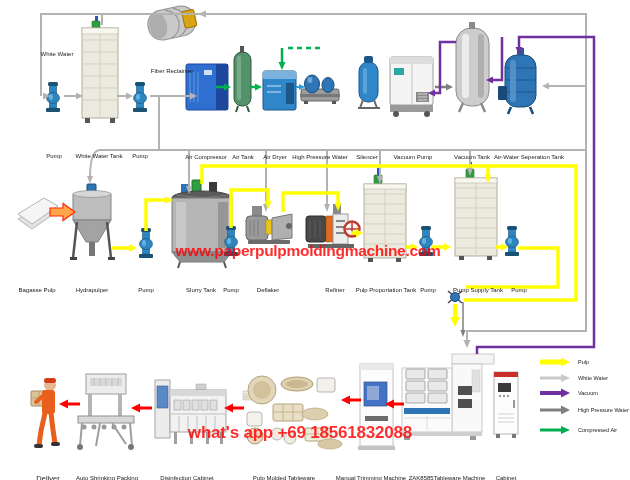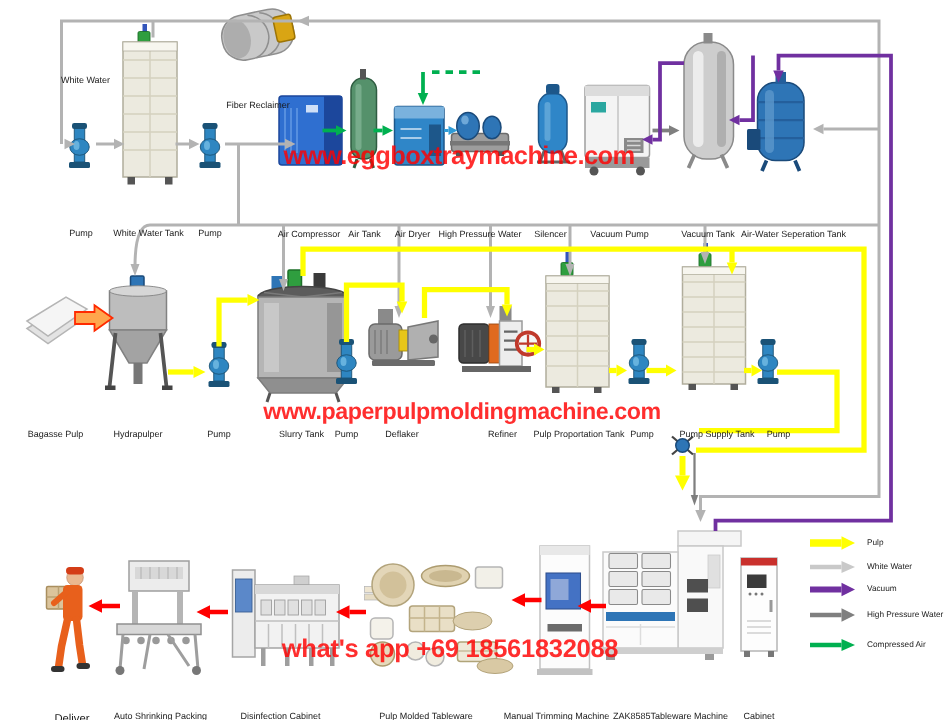--- a/index.html
+++ b/index.html
@@ -443,22 +443,21 @@
 <div class="lbl" style="left:519px; top:263px;">Pump</div>
 
 <div class="lbl lbl-lg" style="left:48px; top:450px;">Deliver</div>
 <div class="lbl" style="left:107px; top:451px;">Auto Shrinking Packing</div>
 <div class="lbl" style="left:187px; top:451px;">Disinfection Cabinet</div>
 <div class="lbl" style="left:284px; top:451px;">Pulp Molded Tableware</div>
 <div class="lbl" style="left:371px; top:451px;">Manual Trimming Machine</div>
 <div class="lbl" style="left:447px; top:451px;">ZAK8585Tableware Machine</div>
 <div class="lbl" style="left:506px; top:451px;">Cabinet</div>
 
-<div class="wm wm1" style="left:306px; top:94px;">www.eggboxtraymachine.com</div>
-<div class="wm wm2" style="left:308px; top:242px;margin-top:24px;">www.paperpulpmoldingmachine.com</div>
+<div class="wm wm2" style="left:308px; top:242px;">www.paperpulpmoldingmachine.com</div>
 <div class="wm wm3" style="left:300px; top:423px;">what's app +69 18561832088</div>
 
 <div class="legend-row" style="top:357px;">
   <svg width="32" height="10" style="color: rgb(255, 255, 0);">
     <line x1="1" y1="5" x2="22" y2="5" stroke="currentColor" stroke-width="5"></line>
         <polygon points="22,0.5 31,5 22,9.5" fill="currentColor"></polygon>
   </svg>
   <span class="legend-label">Pulp</span>
 </div>
 <div class="legend-row" style="top:373px;">

